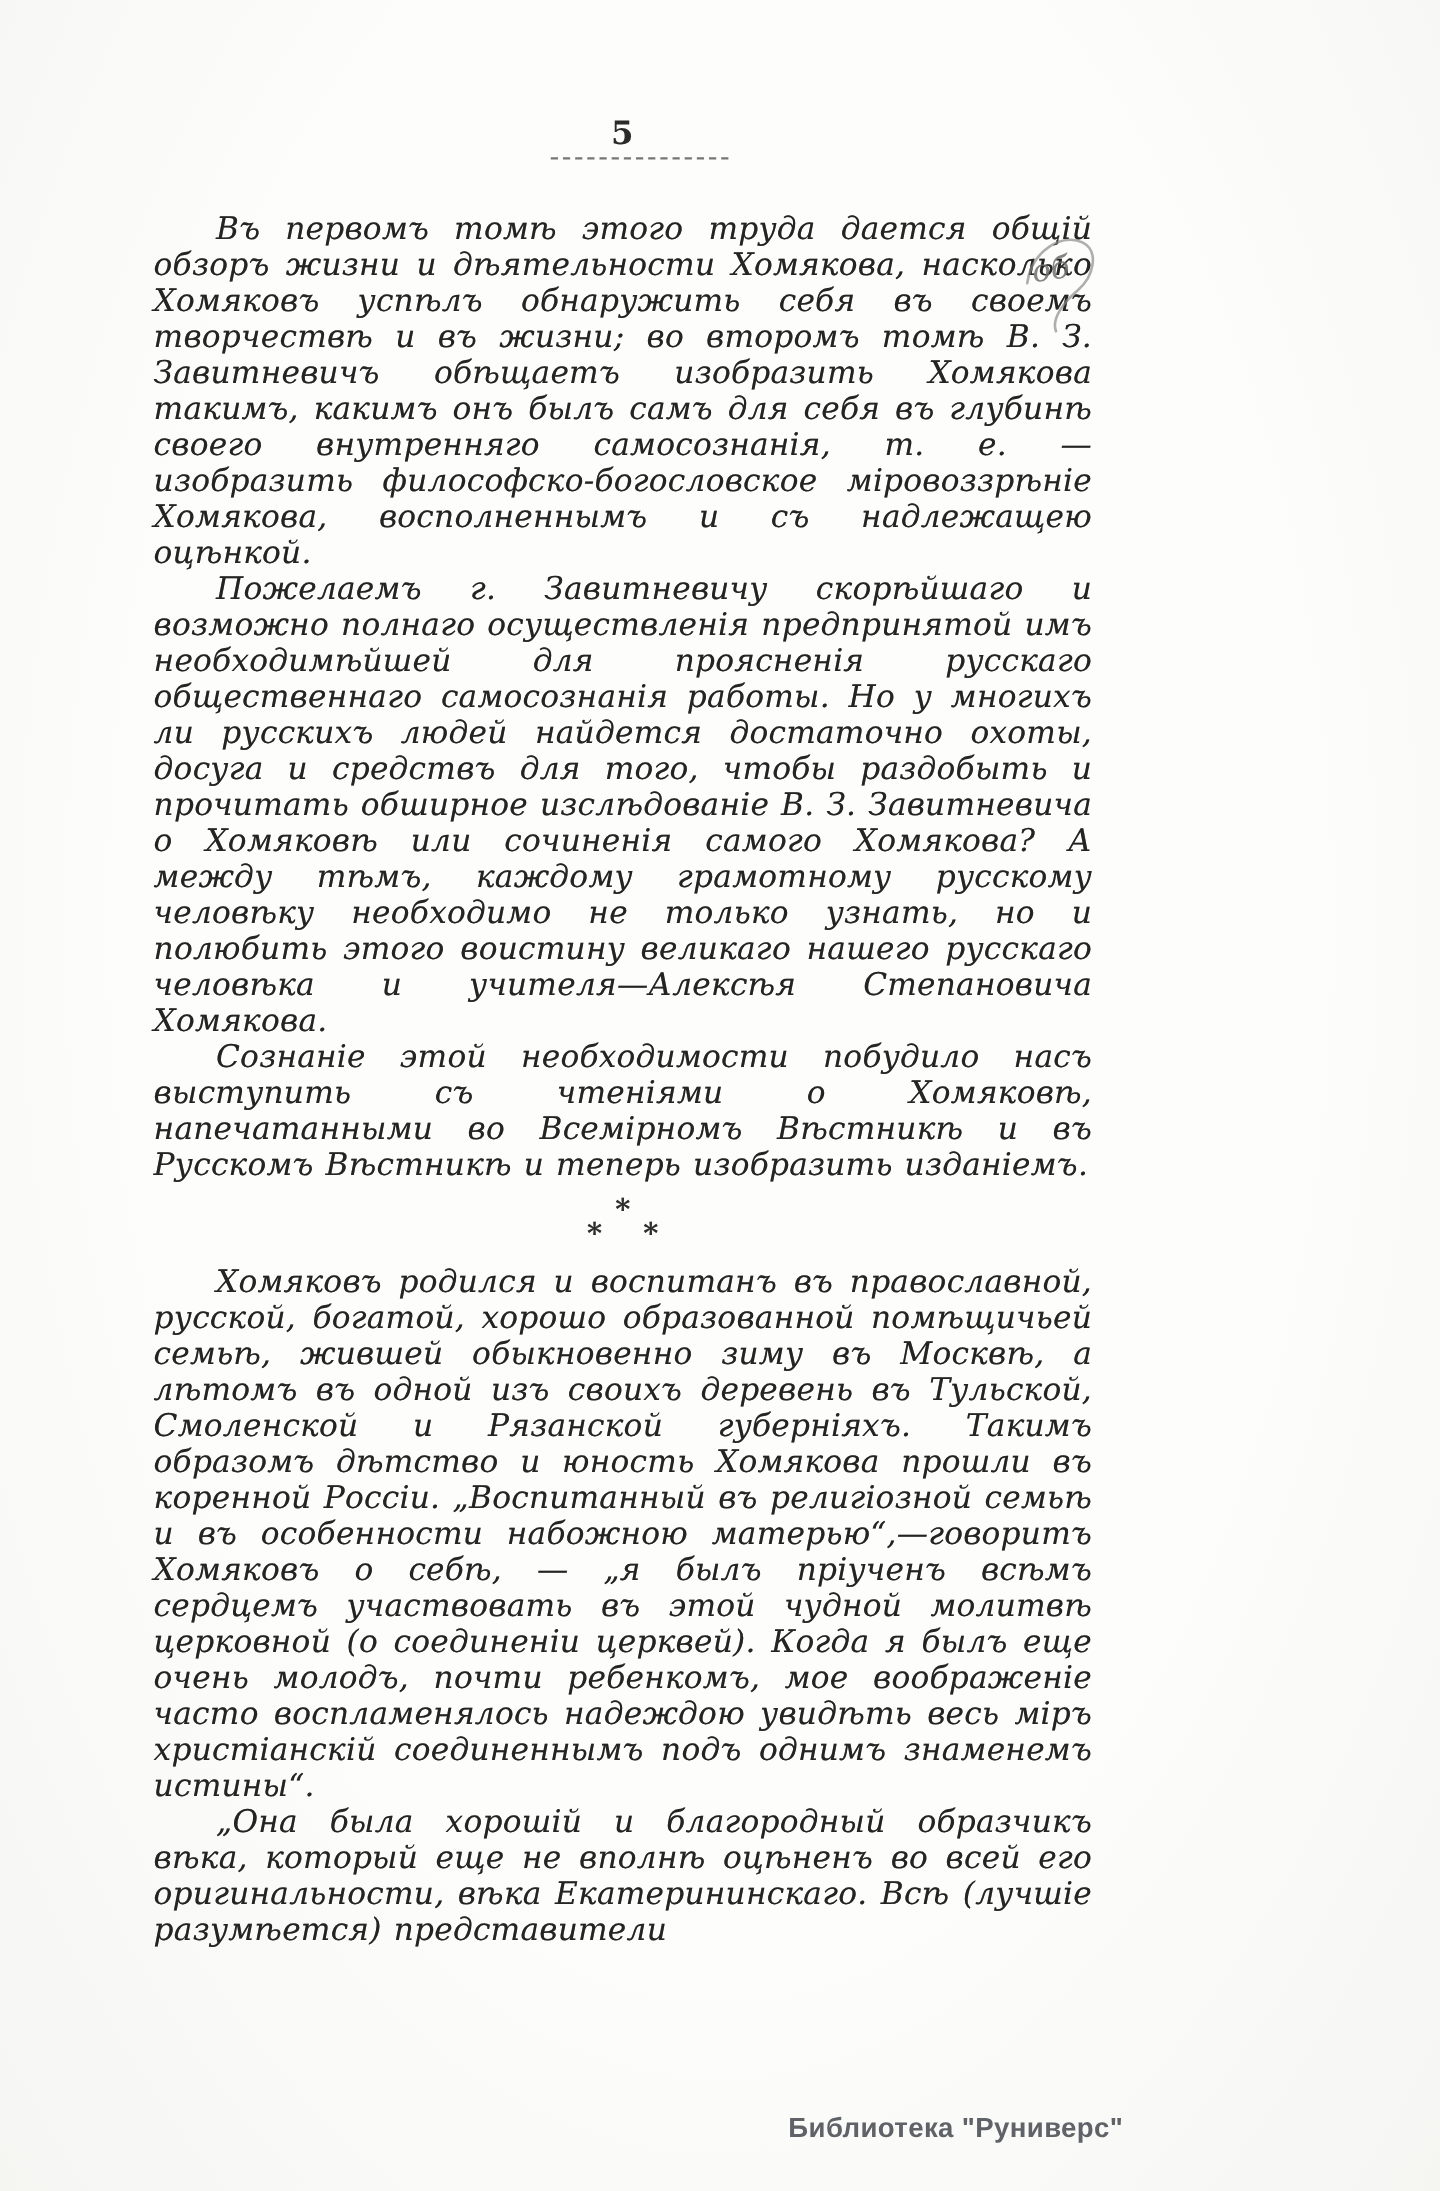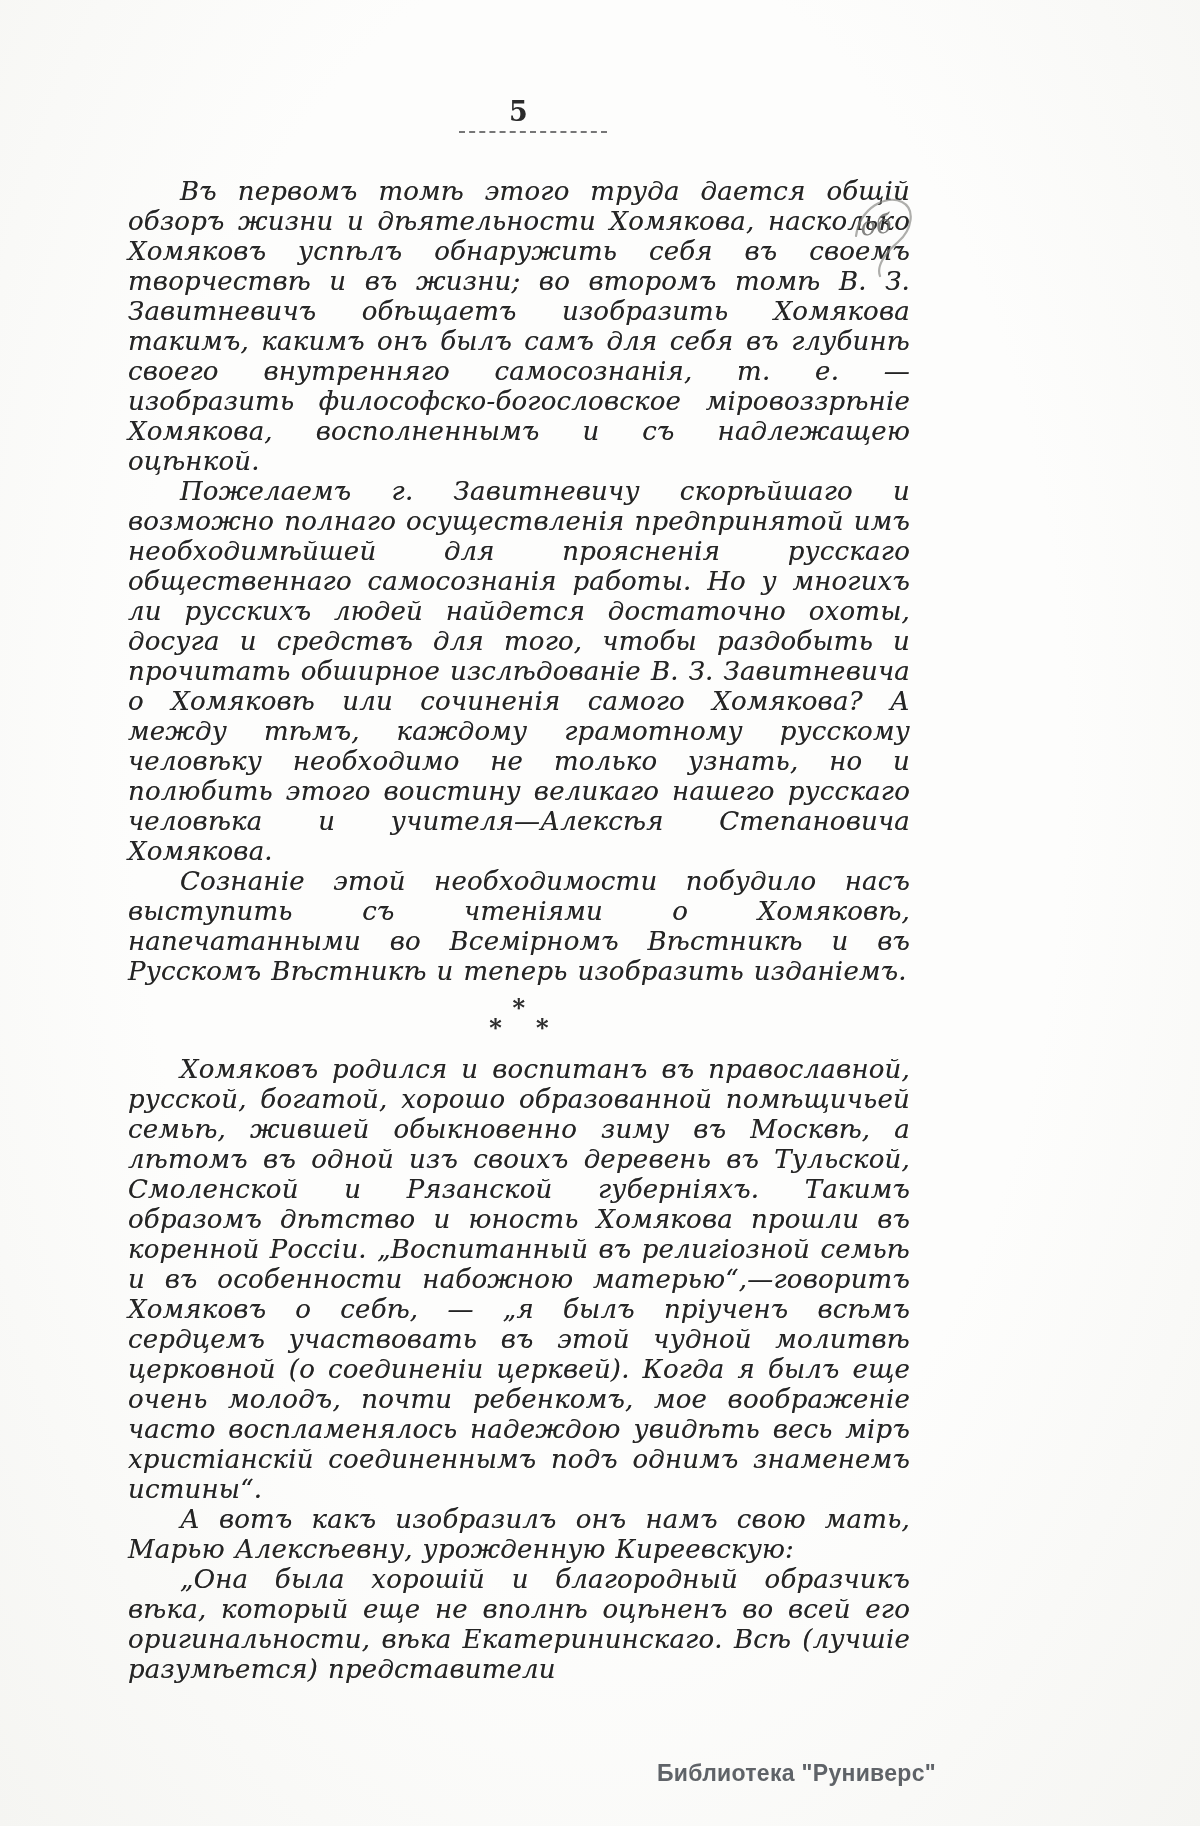--- a/index.html
+++ b/index.html
@@ -129,21 +129,20 @@
 
     <div class="asterism">
       <span class="star star-top">*</span>
       <span class="star-row">
         <span class="star">*</span>
         <span class="star">*</span>
       </span>
     </div>
 
     <p class="para">Хомяковъ родился и воспитанъ въ православной, русской, богатой, хорошо образованной помѣщичьей семьѣ, жившей обыкновенно зиму въ Москвѣ, а лѣтомъ въ одной изъ своихъ деревень въ Тульской, Смоленской и Рязанской губерніяхъ. Такимъ образомъ дѣтство и юность Хомякова прошли въ коренной Россіи. „Воспитанный въ религіозной семьѣ и въ особенности набожною матерью“,—говоритъ Хомяковъ о себѣ, — „я былъ пріученъ всѣмъ сердцемъ участвовать въ этой чудной молитвѣ церковной (о соединеніи церквей). Когда я былъ еще очень молодъ, почти ребенкомъ, мое воображеніе часто воспламенялось надеждою увидѣть весь міръ христіанскій соединеннымъ подъ однимъ знаменемъ истины“.</p>
-    <p class="para">А вотъ какъ изобразилъ онъ намъ свою мать, Марью Алексѣевну, урожденную Киреевскую:</p>
     <p class="para">„Она была хорошій и благородный образчикъ вѣка, который еще не вполнѣ оцѣненъ во всей его оригинальности, вѣка Екатерининскаго. Всѣ (лучшіе разумѣется) представители</p>
   </main>
 
   <div class="handwritten">
     <svg width="74" height="86" viewBox="0 0 74 86">
       <path d="M10,44 C14,16 40,2 56,10 C70,17 66,38 52,50 C40,60 30,74 34,84" fill="none" stroke="#8a8a86" stroke-width="2.2" stroke-linecap="round" opacity="0.8"></path>
     </svg>
     <span class="hw-text">об</span>
   </div>
 

